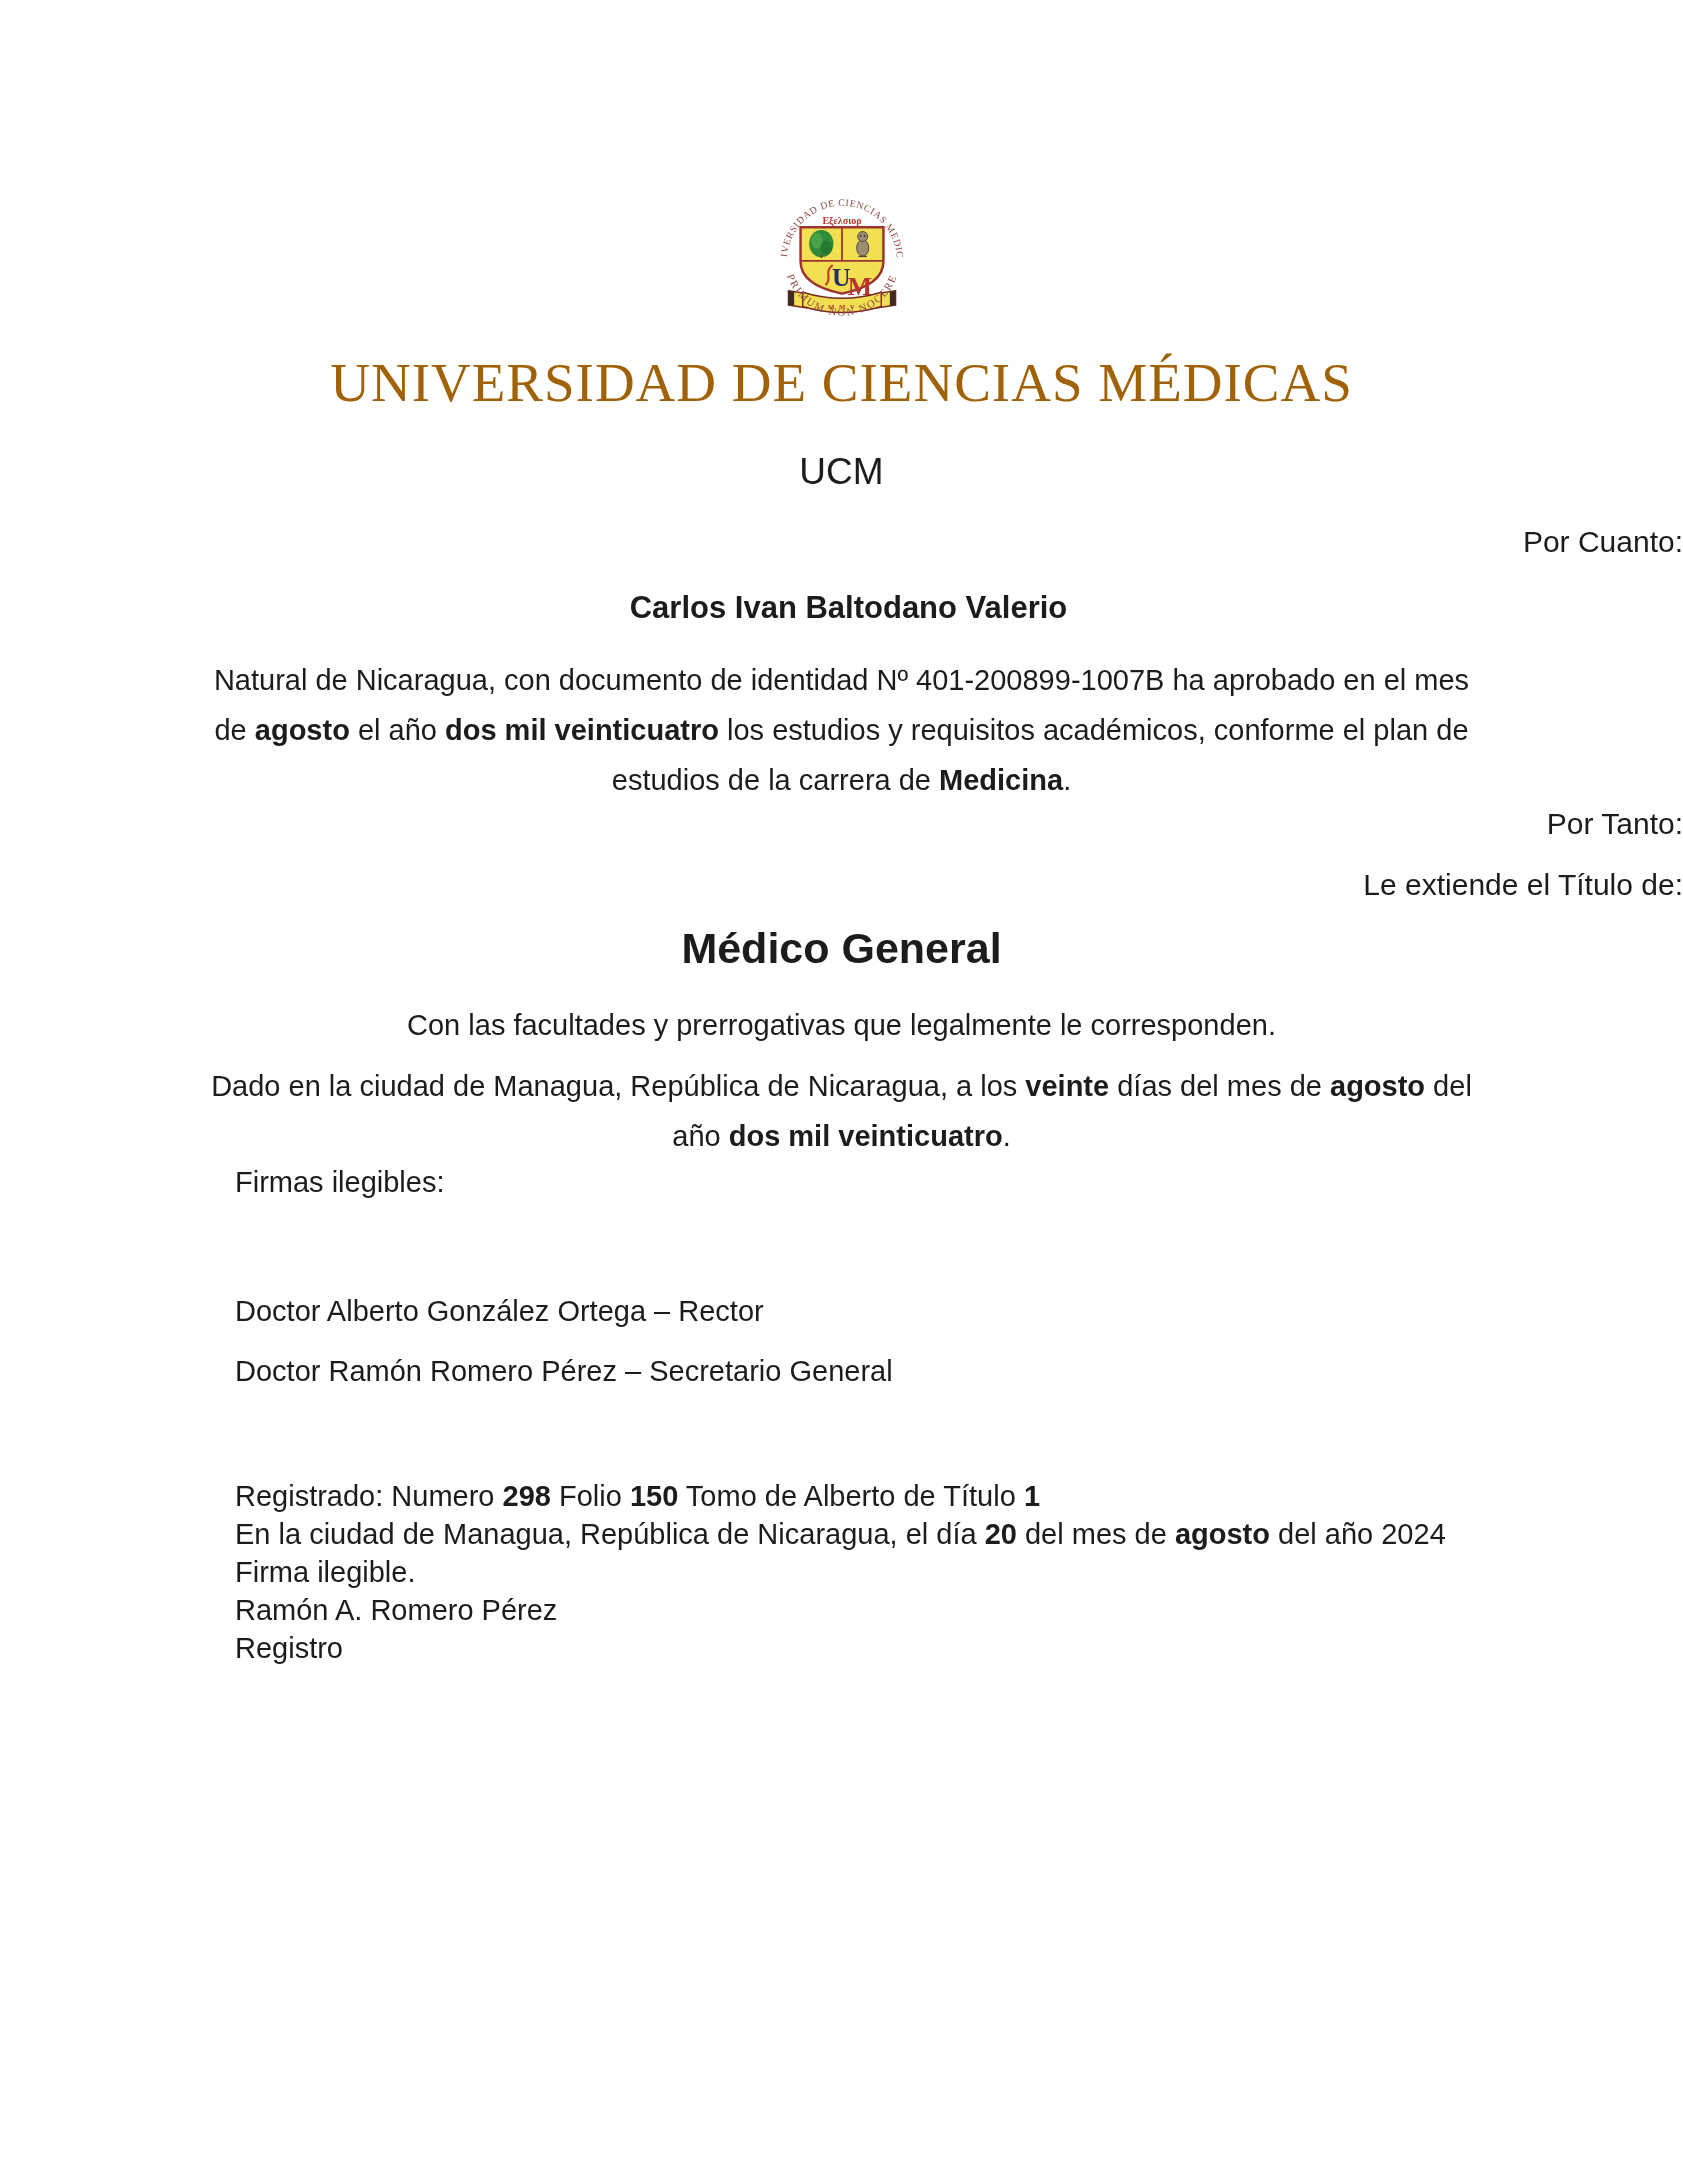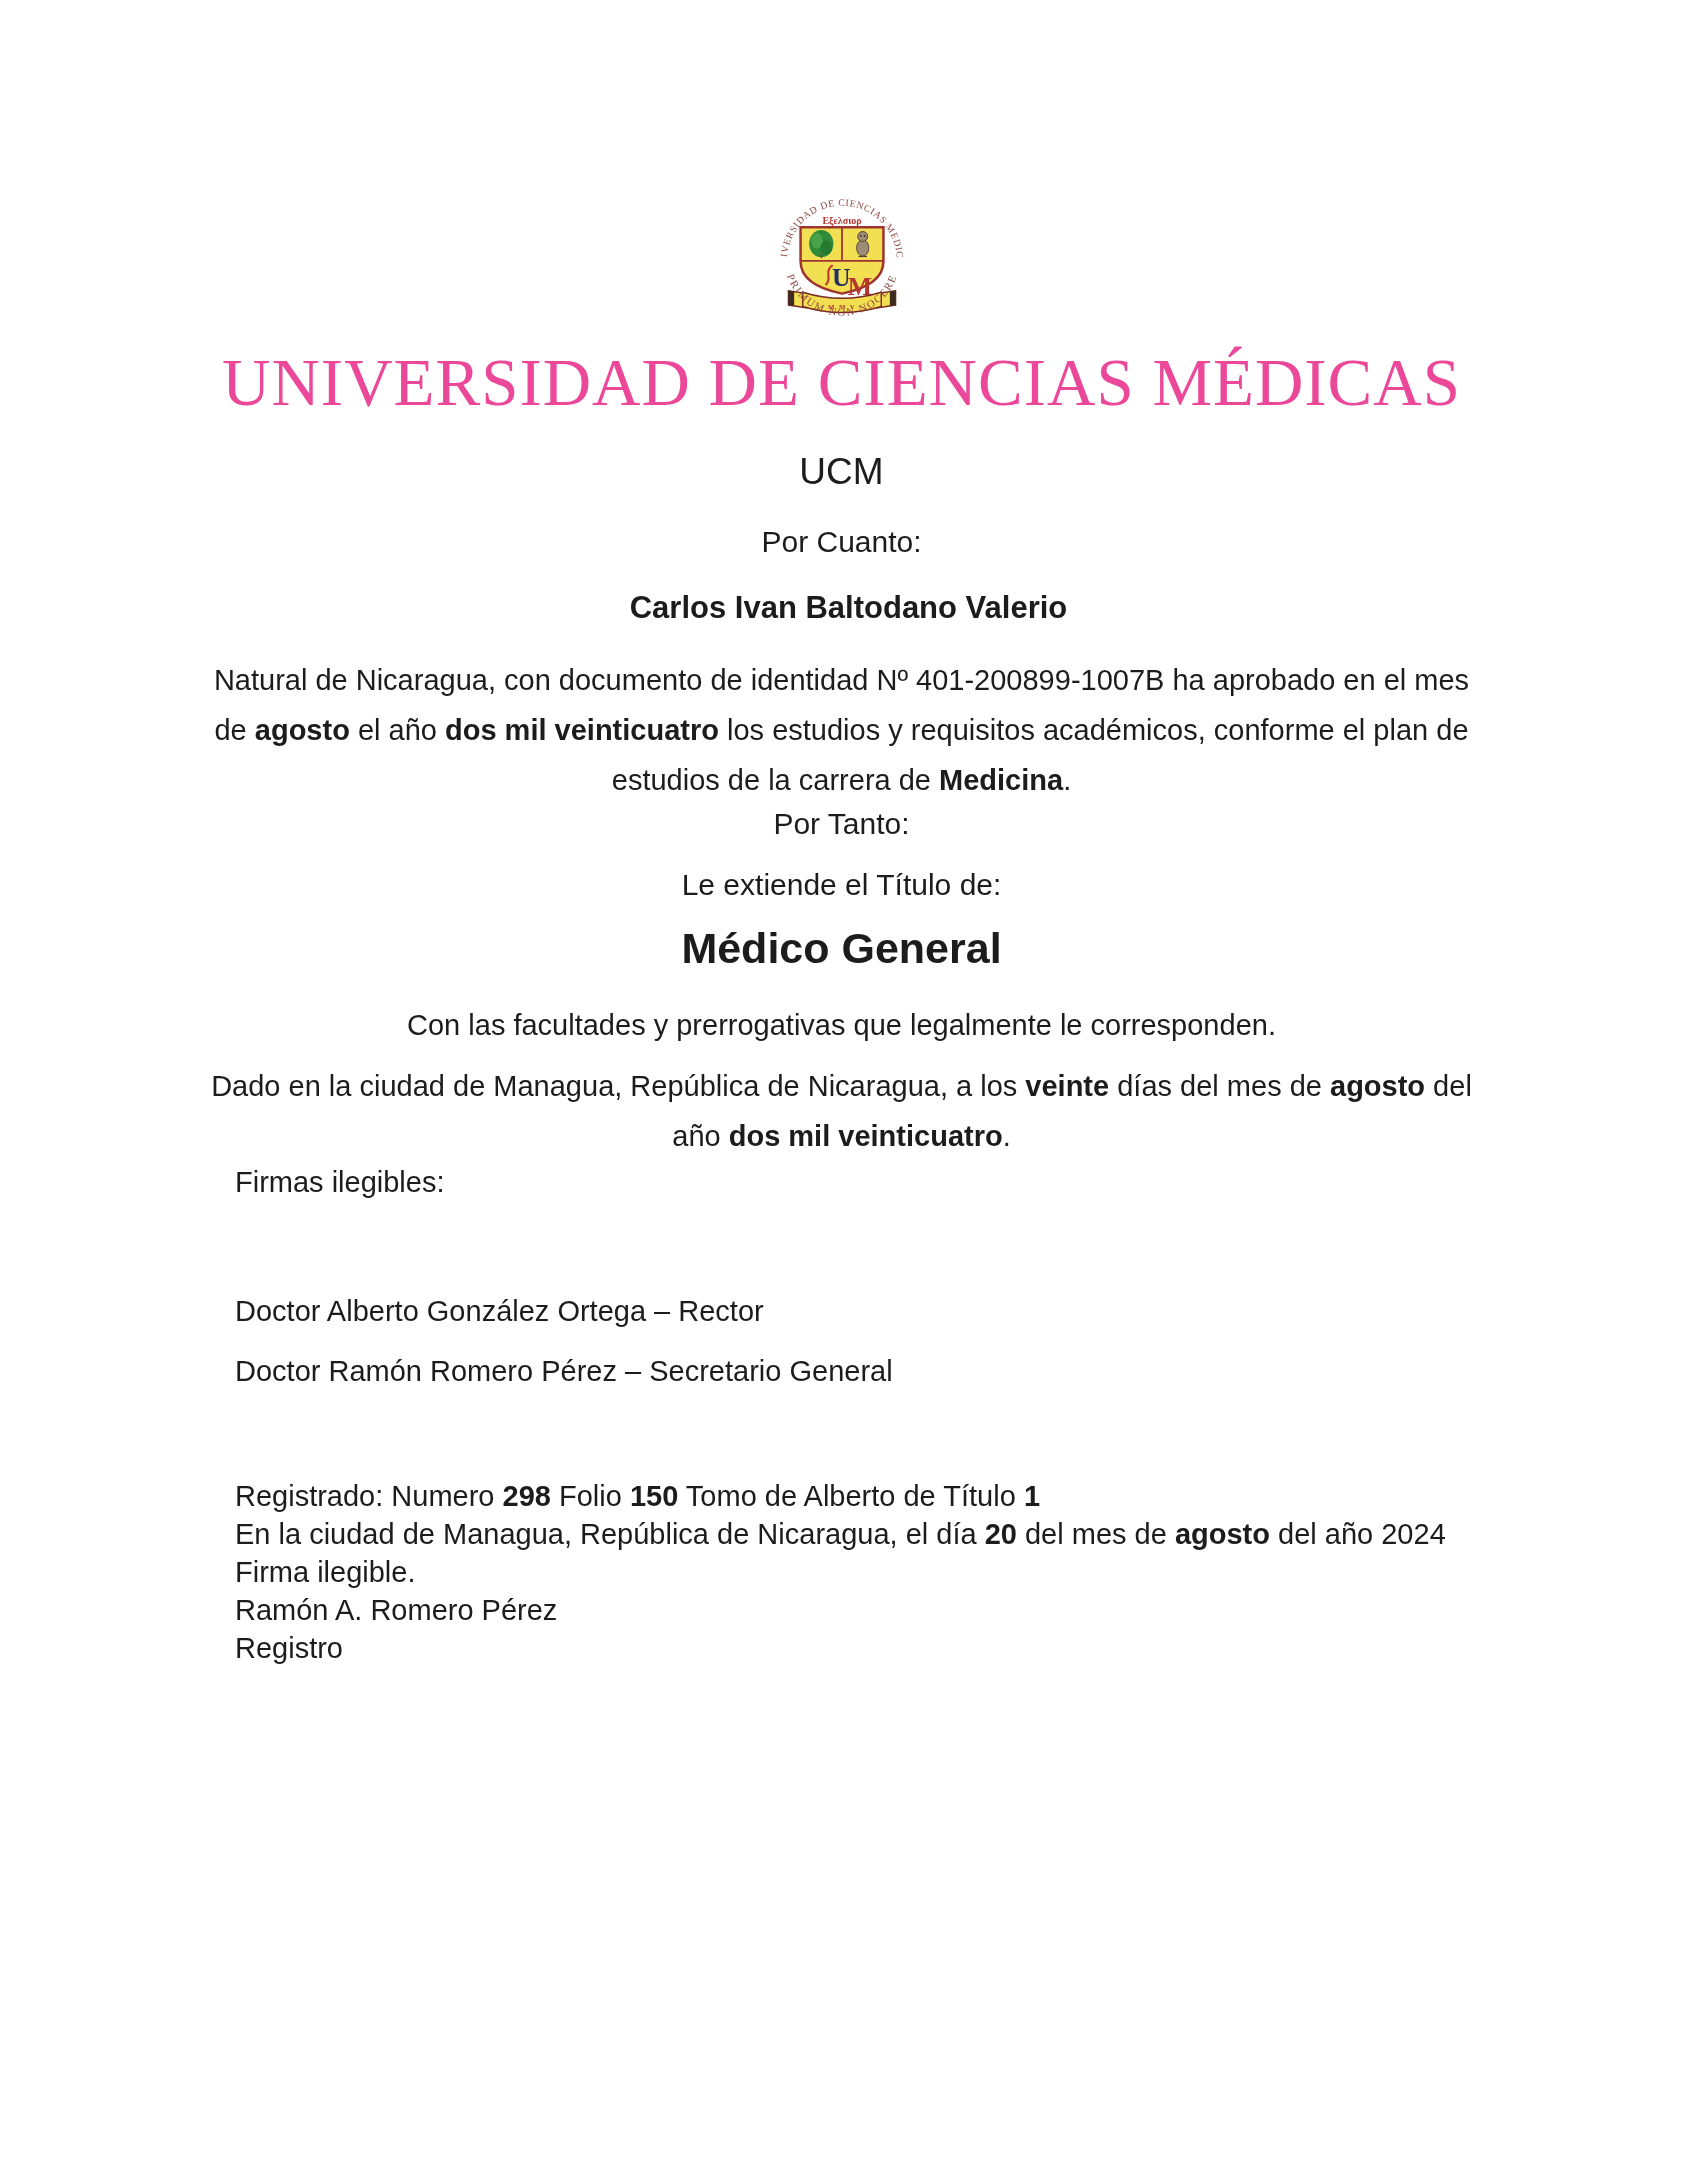--- a/index.html
+++ b/index.html
@@ -11,28 +11,28 @@
     font-family:"Liberation Sans","DejaVu Sans",sans-serif;
     color:#1c1c1c;
     overflow:hidden;
   }
   .abs{position:absolute;left:0;right:0;text-align:center;}
   .left-col{position:absolute;left:235px;right:178px;text-align:left;}
   .logo-row{top:186px;display:flex;justify-content:center;}
   .uni-title{
     top:348px;
     font-family:"Liberation Serif","DejaVu Serif",serif;
-    font-size:67px;
+    font-size:55px;
     line-height:69px;
     letter-spacing:1px;
-    color:#ec4899;
+    color:#a16207;
     white-space:nowrap;
   }
   .ucm{top:449px;font-size:37px;line-height:46px;font-weight:400;}
-  .lbl{font-size:30px;line-height:46px;}
+  .lbl{font-size:30px;line-height:46px;text-align:right;}
   .por-cuanto{top:519px;}
   .student{top:585px;font-size:31px;line-height:46px;font-weight:700;padding-left:14px;}
   .para-line{font-size:29px;line-height:50px;white-space:nowrap;}
   .approval{top:655px;}
   .por-tanto{top:801px;}
   .extiende{top:862px;}
   .degree{top:919px;font-size:43px;line-height:59px;font-weight:700;}
   .facultades{top:1000px;font-size:29px;line-height:50px;white-space:nowrap;}
   .dado{top:1061px;}
   .sig{font-size:29px;line-height:46px;white-space:nowrap;}

